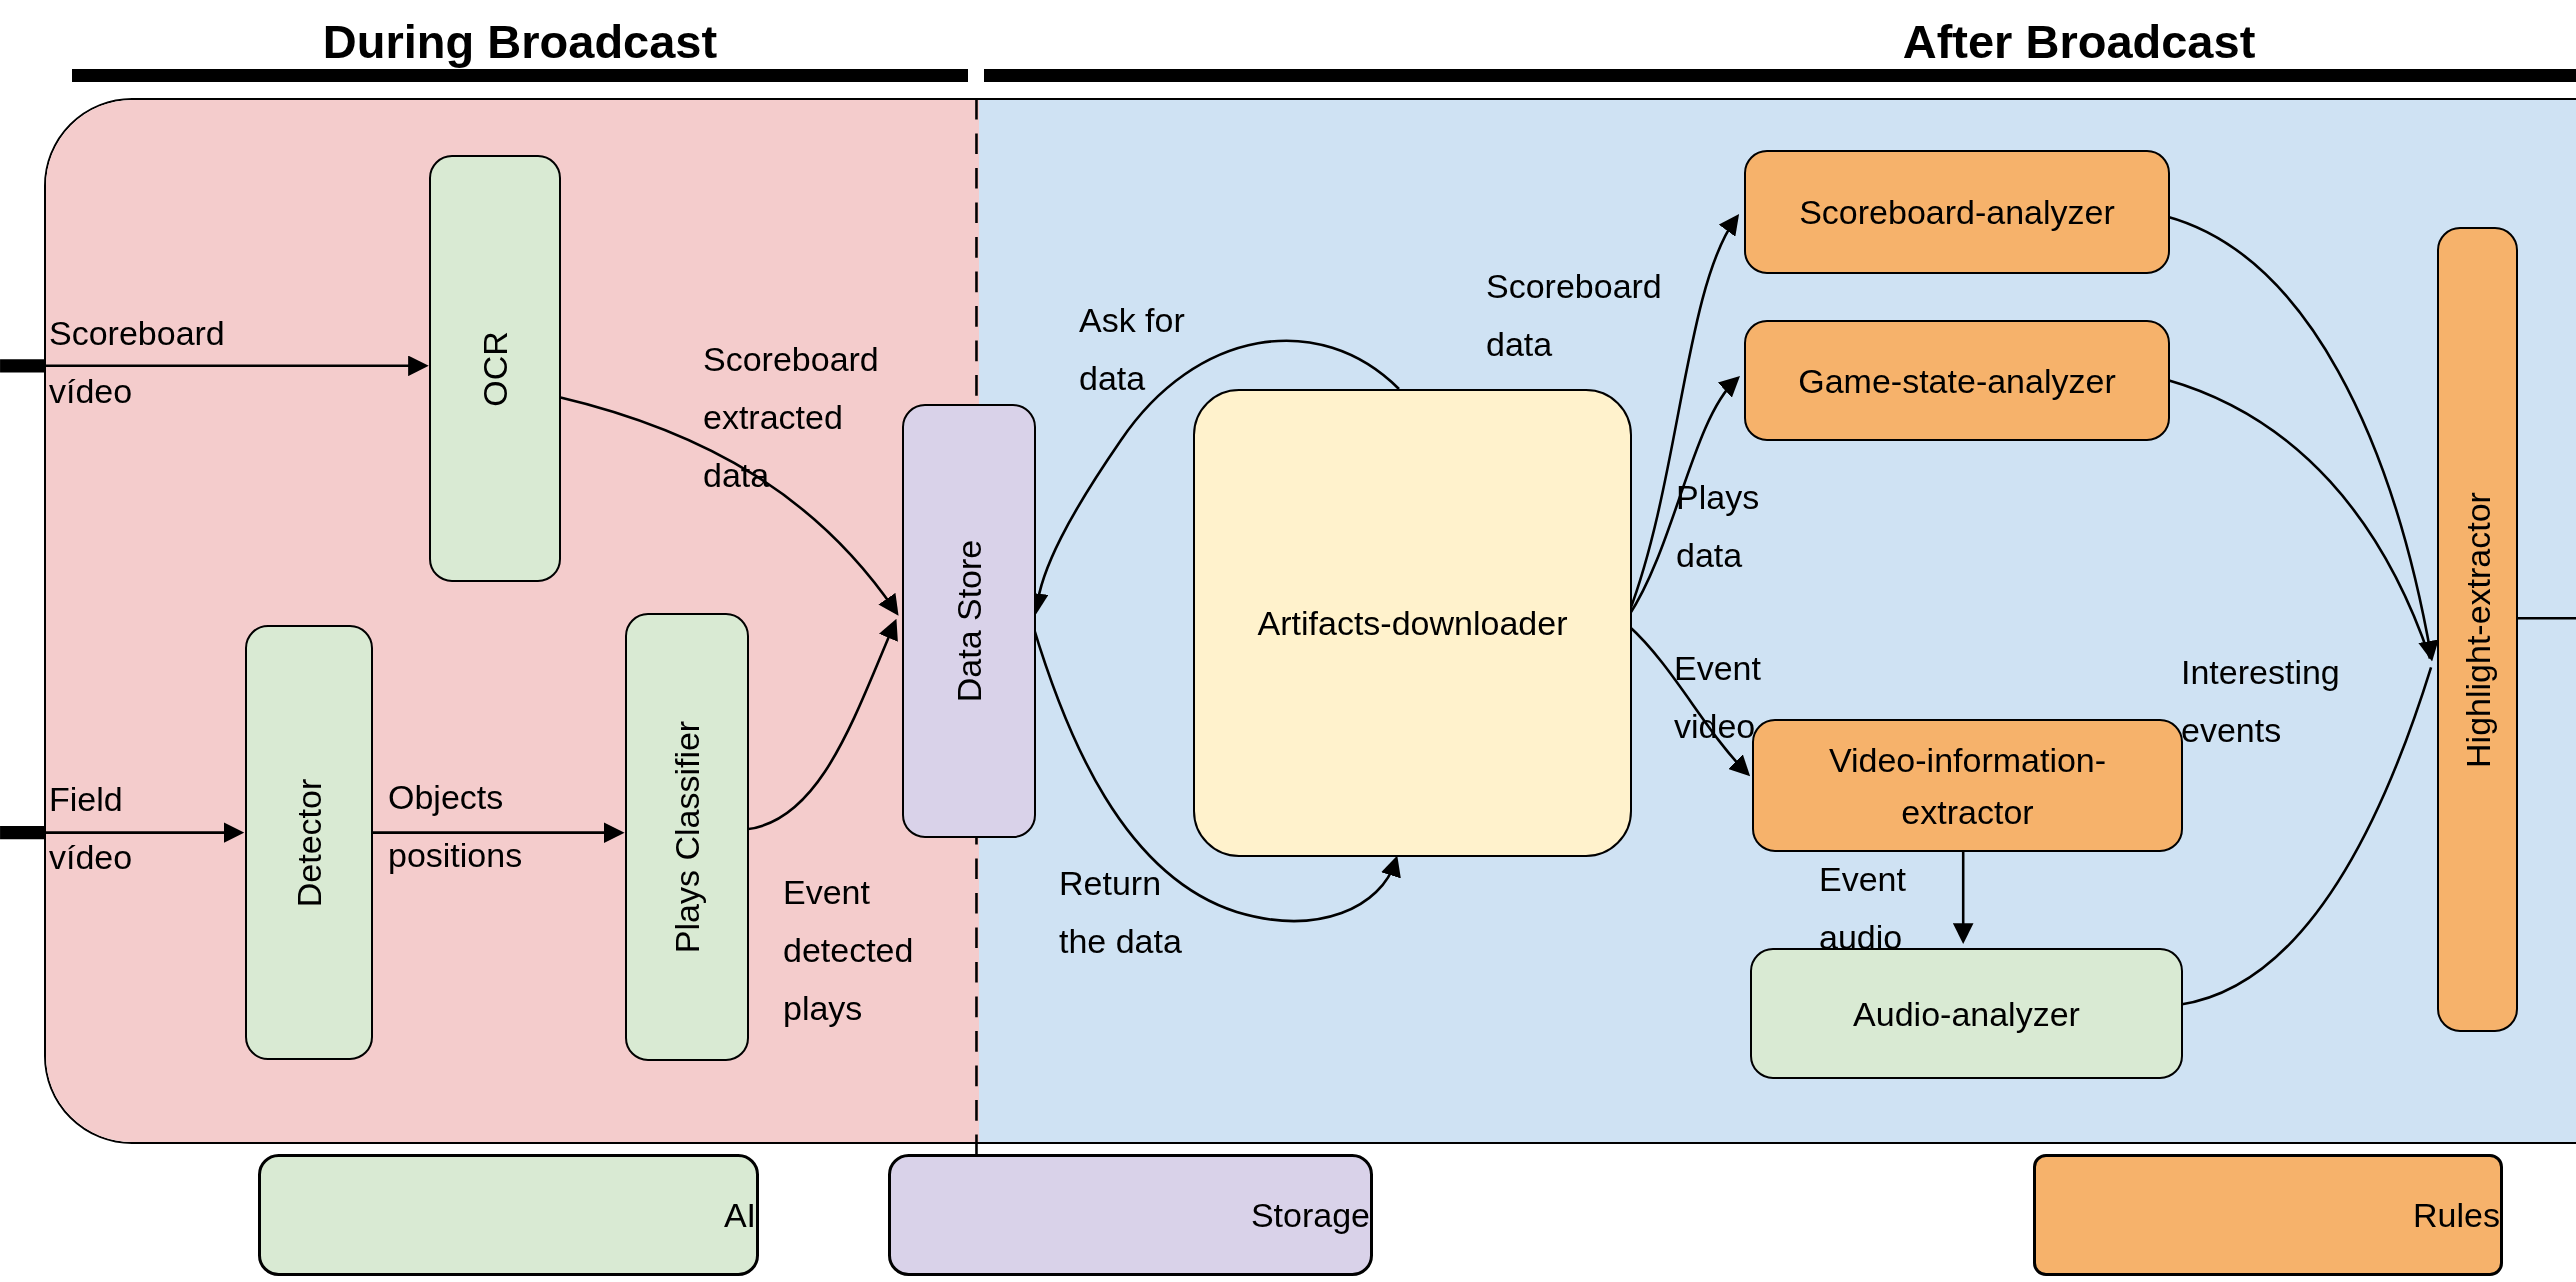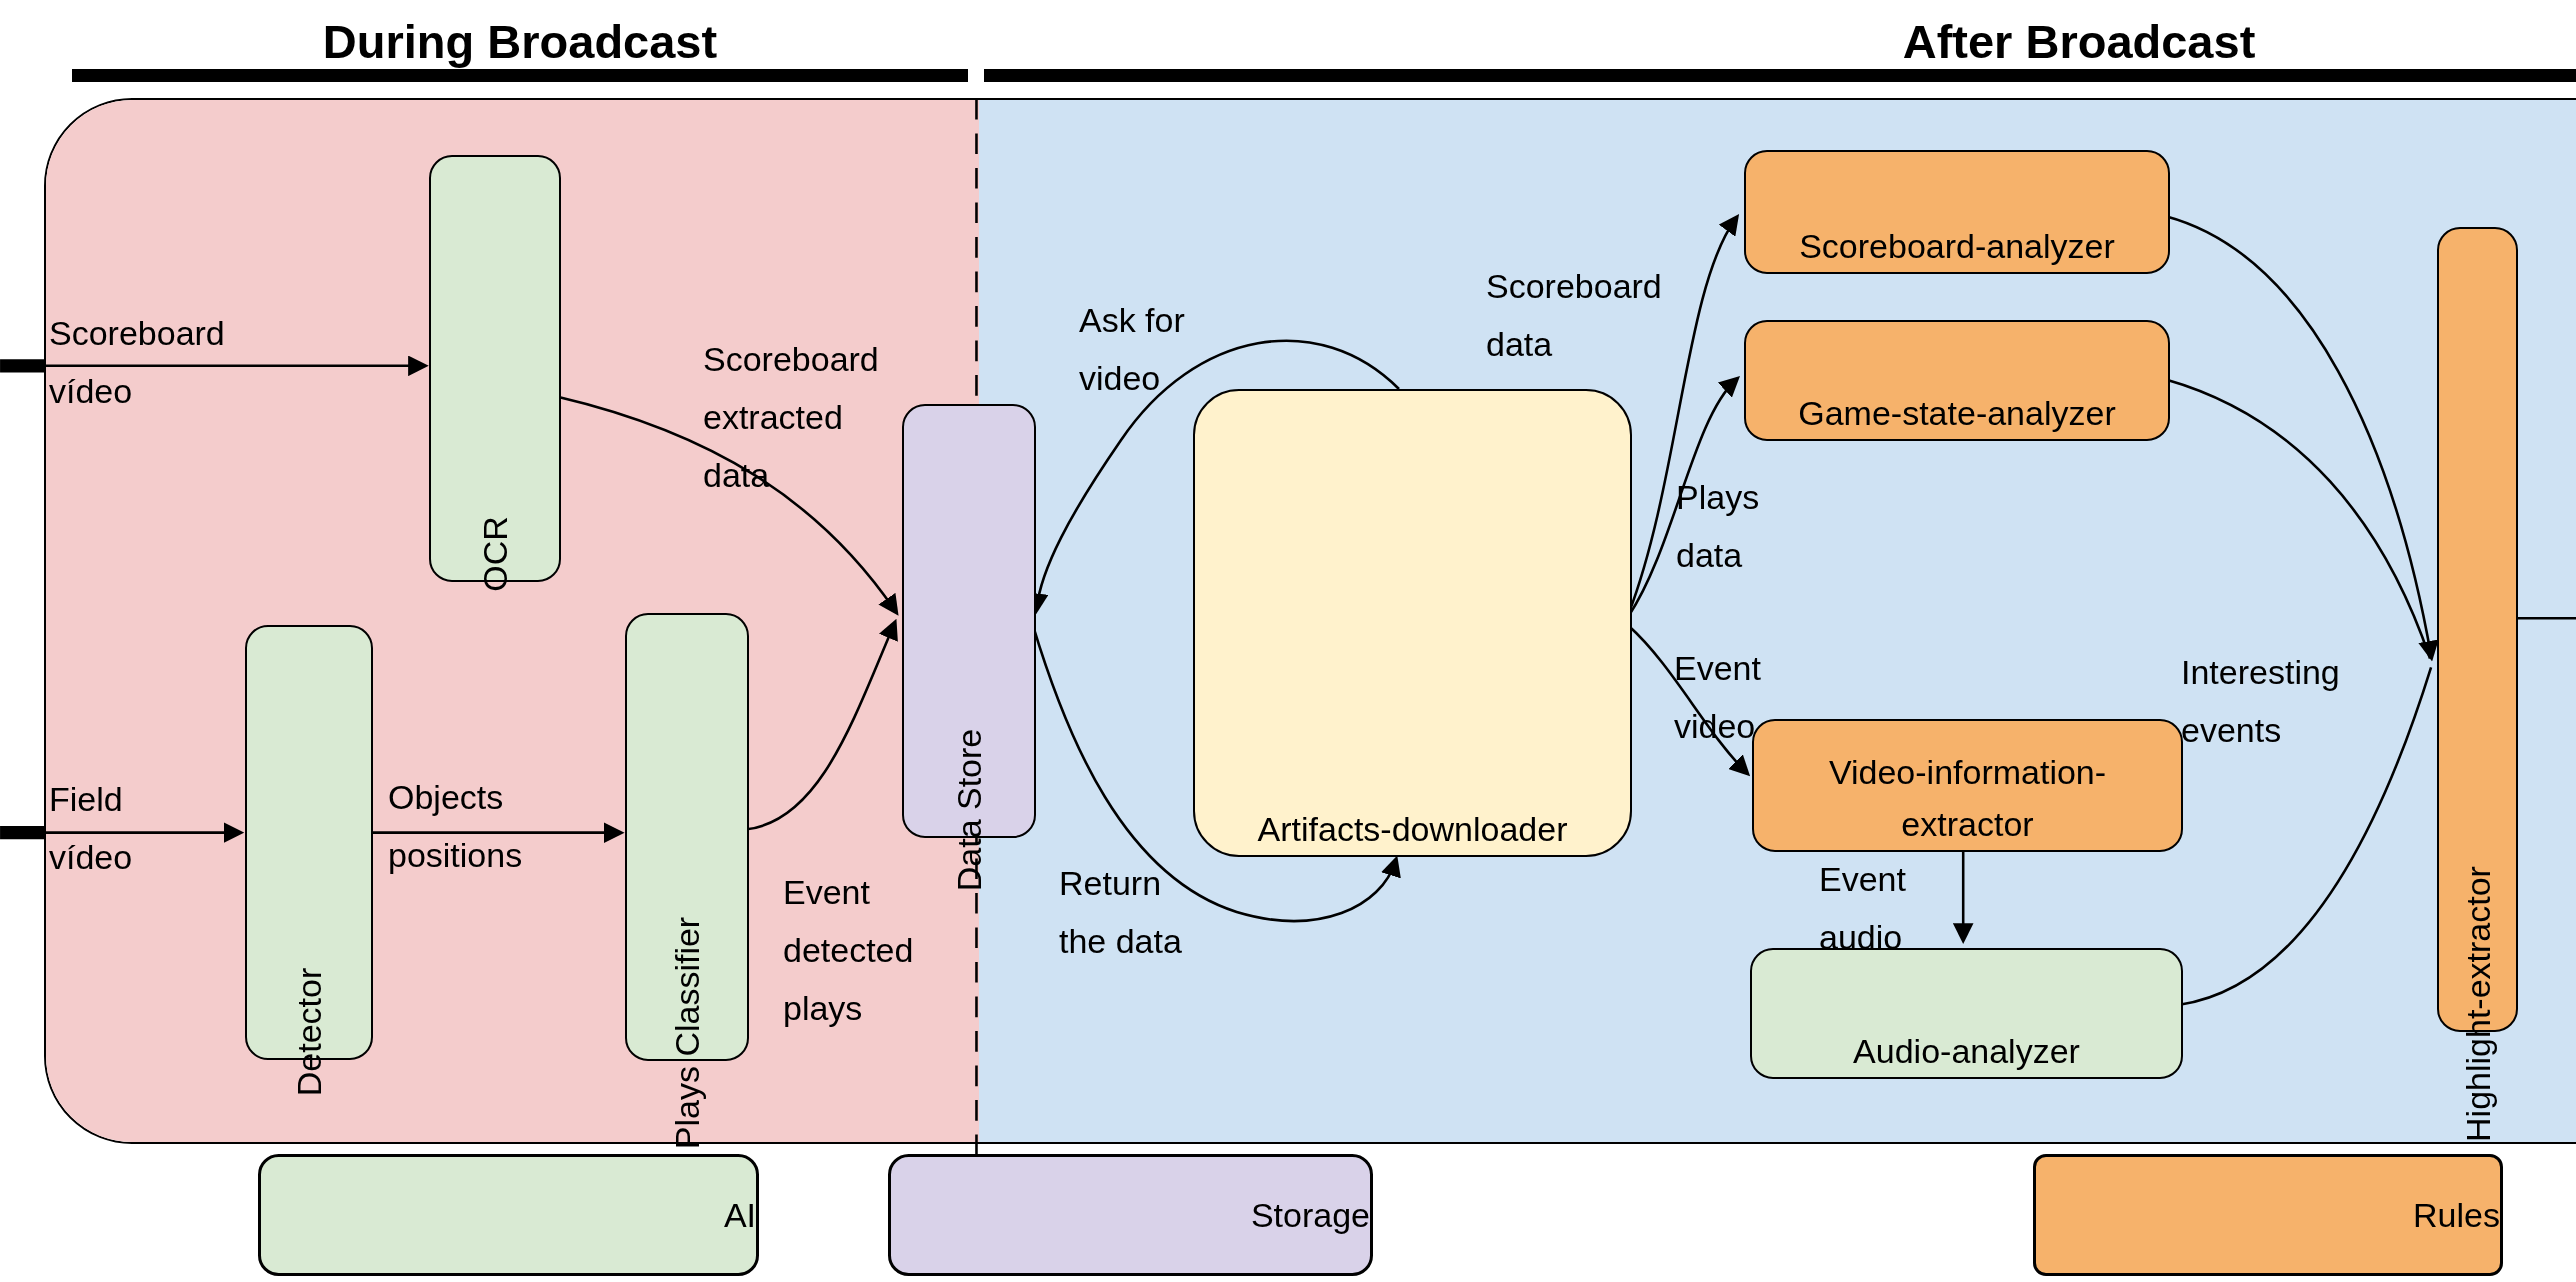--- a/index.html
+++ b/index.html
@@ -31,21 +31,21 @@
 
   
   svg.edges{position:absolute;left:0;top:0;width:3204px;height:1283px;pointer-events:none;}
   .edge{stroke:#000;stroke-width:5;fill:none;}
   .stub{stroke:#000;stroke-width:26;fill:none;}
   .divider{stroke:#000;stroke-width:5;fill:none;stroke-dasharray:40 27;}
 
   
   .node{
     position:absolute;border:2.1px solid #000;border-radius:23px;
-    display:flex;align-items:flex-end;justify-content:center;
+    display:flex;align-items:center;justify-content:center;
     font-size:34px;line-height:52px;text-align:center;white-space:pre-line;
   }
   .node.vert span{transform:rotate(-90deg);white-space:nowrap;}
   .fill-ai{background:#d9ead3;}
   .fill-storage{background:#d9d2e9;}
   .fill-rules{background:#f6b26b;}
   .fill-application{background:#fff2cc;}
 
   .n-ocr{left:429px;top:155px;width:128px;height:423px;}
   .n-detector{left:245px;top:625px;width:124px;height:431px;}
@@ -167,21 +167,21 @@
 vídeo</div>
   <div class="lbl l-scoreboard-extracted">Scoreboard
 extracted
 data</div>
   <div class="lbl l-objects-positions">Objects
 positions</div>
   <div class="lbl l-event-detected">Event
 detected
 plays</div>
   <div class="lbl l-ask-for-data">Ask for
-video</div>
+data</div>
   <div class="lbl l-return-the-data">Return
 the data</div>
   <div class="lbl l-scoreboard-data">Scoreboard
 data</div>
   <div class="lbl l-plays-data">Plays
 data</div>
   <div class="lbl l-event-video">Event
 video</div>
   <div class="lbl l-event-audio">Event
 audio</div>

